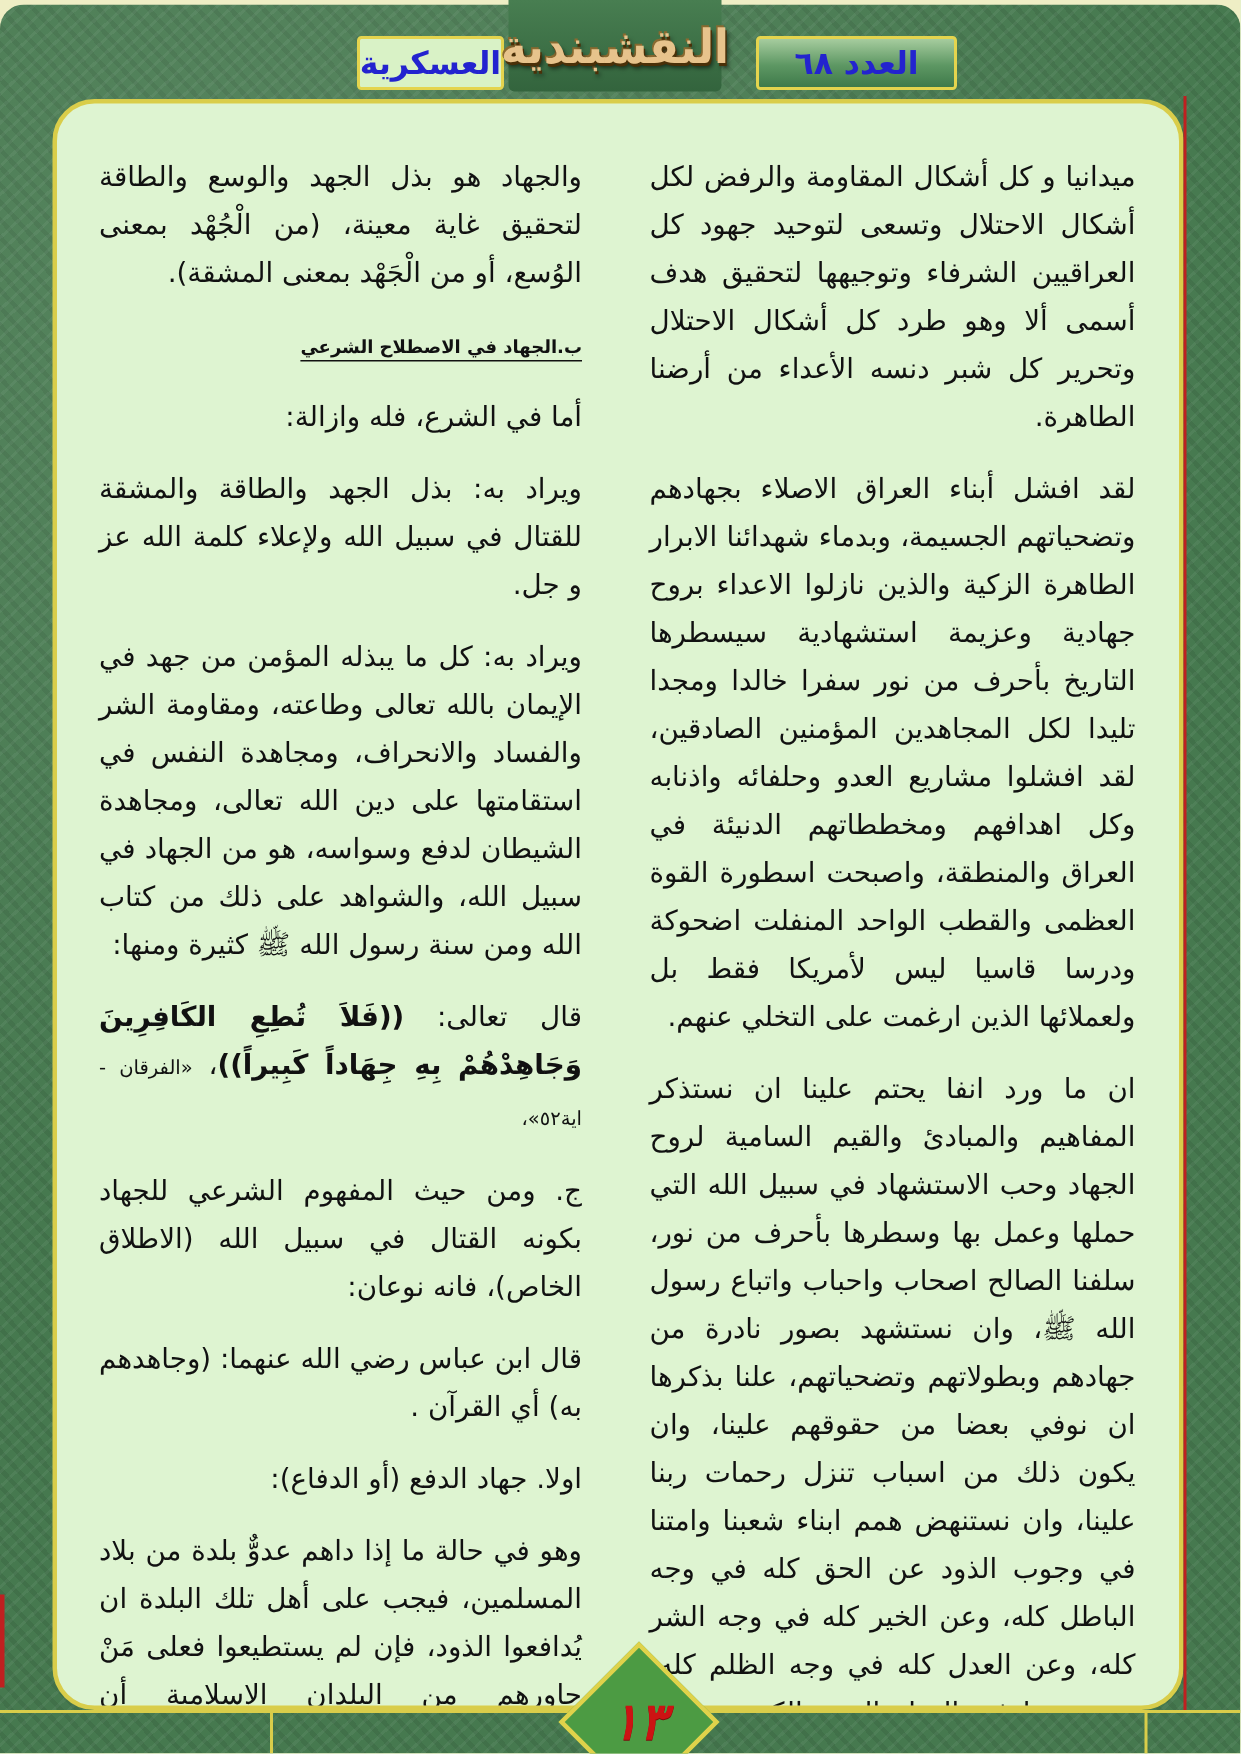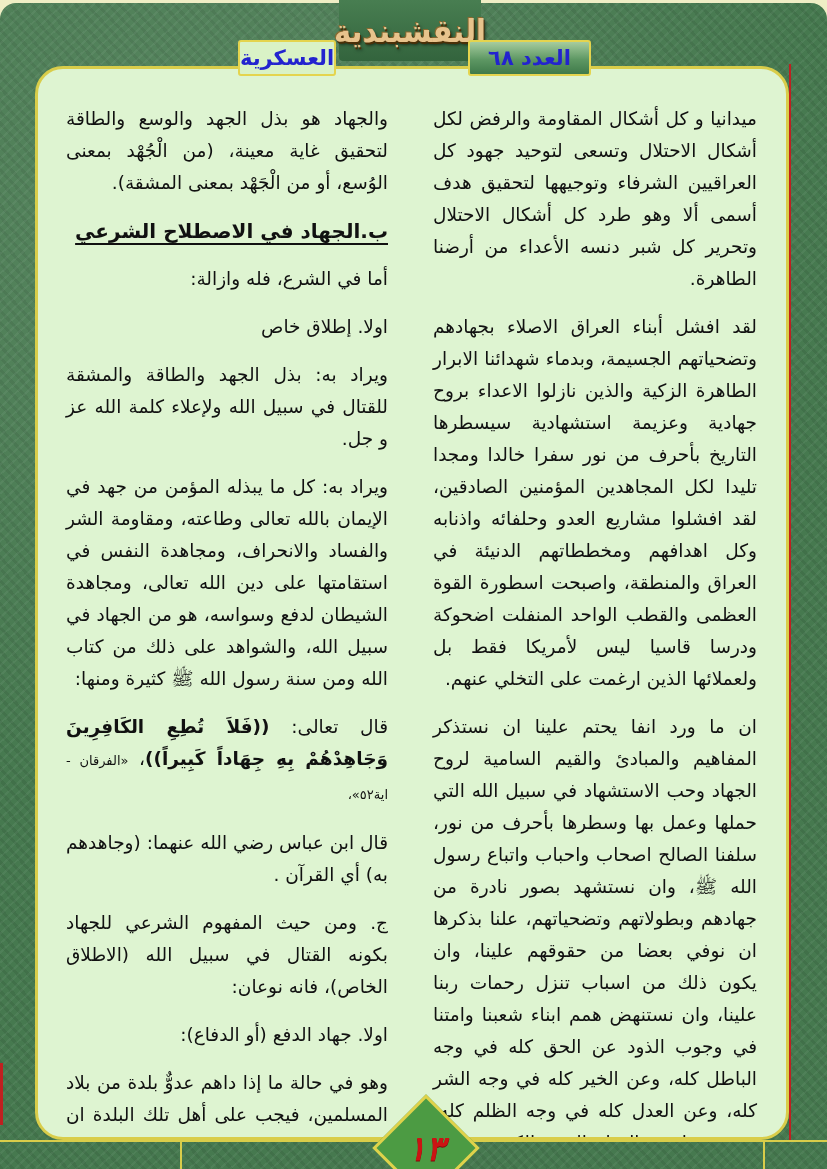--- a/index.html
+++ b/index.html
@@ -39,44 +39,43 @@
     line-height:32px;
     text-align:justify;
   }
   #col-right { right:13px; width:356px; }
   #col-left  { left:12px;  width:354px; }
   .blk { margin:16px; }
   .blk.h {
     text-decoration:underline;
     text-underline-offset:5px;
     font-weight:600;
-    font-size:20px;
+    font-size:12px;
   }
   #col-right .blk:nth-child(4) { margin-top:38px; }
   .run-n {}
   .run-v { font-weight:bold; }
   .run-c { font-size:13px; }
 
   
   .badge {
     position:absolute; z-index:3;
     color:#2323cf; font-weight:bold; font-size:21px;
     text-align:center;
     border:2px solid #e4d44e;
     border-radius:3px;
     display:flex; align-items:center; justify-content:center;
     direction:rtl;
-    margin-top:16px;
   }
   .badge-section {
     left:238px; top:24px; width:98px; height:36px;
     background:#d9f2c6;
   }
   .badge-issue {
-    left:468px; top:24px; width:123px; height:36px;
+    left:504px; top:24px; width:134px; height:36px;
     background:linear-gradient(180deg,#a6cc9e 0%,#5d9763 55%,#3f7a4a 100%);
   }
   .logo-box {
     position:absolute; left:339px; top:0; width:142px; height:61px; z-index:3;
     background:linear-gradient(180deg,#487e51,#33643d);
     display:flex; align-items:center; justify-content:center;
     border-radius:0 0 4px 4px;
   }
   .logo-text {
     color:#e7c38c;
@@ -125,26 +124,25 @@
   <div class="col" id="col-right">
       <p class="blk p"><span class="run-n">ميدانيا و كل أشكال المقاومة والرفض لكل أشكال الاحتلال وتسعى لتوحيد جهود كل العراقيين الشرفاء وتوجيهها لتحقيق هدف أسمى ألا وهو طرد كل أشكال الاحتلال وتحرير كل شبر دنسه الأعداء من أرضنا الطاهرة.</span></p>
       <p class="blk p"><span class="run-n">لقد افشل أبناء العراق الاصلاء بجهادهم وتضحياتهم الجسيمة، وبدماء شهدائنا الابرار الطاهرة الزكية والذين نازلوا الاعداء بروح جهادية وعزيمة استشهادية سيسطرها التاريخ بأحرف من نور سفرا خالدا ومجدا تليدا لكل المجاهدين المؤمنين الصادقين، لقد افشلوا مشاريع العدو وحلفائه واذنابه وكل اهدافهم ومخططاتهم الدنيئة في العراق والمنطقة، واصبحت اسطورة القوة العظمى والقطب الواحد المنفلت اضحوكة ودرسا قاسيا ليس لأمريكا فقط بل ولعملائها الذين ارغمت على التخلي عنهم.</span></p>
       <p class="blk p"><span class="run-n">ان ما ورد انفا يحتم علينا ان نستذكر المفاهيم والمبادئ والقيم السامية لروح الجهاد وحب الاستشهاد في سبيل الله التي حملها وعمل بها وسطرها بأحرف من نور، سلفنا الصالح اصحاب واحباب واتباع رسول الله ﷺ، وان نستشهد بصور نادرة من جهادهم وبطولاتهم وتضحياتهم، علنا بذكرها ان نوفي بعضا من حقوقهم علينا، وان يكون ذلك من اسباب تنزل رحمات ربنا علينا، وان نستنهض همم ابناء شعبنا وامتنا في وجوب الذود عن الحق كله في وجه الباطل كله، وعن الخير كله في وجه الشر كله، وعن العدل كله في وجه الظلم كله، وعن حقنا في الحياة الحرة الكريمة بوجه العدوان والاحتلال والذل والمهانة.</span></p>
       <p class="blk h"><span class="run-n">٢.الجهاد</span></p>
     </div>
   <div class="col" id="col-left">
       <p class="blk p"><span class="run-n">والجهاد هو بذل الجهد والوسع والطاقة لتحقيق غاية معينة، (من الْجُهْد بمعنى الوُسع، أو من الْجَهْد بمعنى المشقة).</span></p>
       <p class="blk h"><span class="run-n">ب.الجهاد في الاصطلاح الشرعي</span></p>
       <p class="blk p"><span class="run-n">أما في الشرع، فله وازالة:</span></p>
-      <p class="blk p"><span class="run-n">اولا. إطلاق خاص</span></p>
       <p class="blk p"><span class="run-n">ويراد به: بذل الجهد والطاقة والمشقة للقتال في سبيل الله ولإعلاء كلمة الله عز و جل.</span></p>
       <p class="blk p"><span class="run-n">ويراد به: كل ما يبذله المؤمن من جهد في الإيمان بالله تعالى وطاعته، ومقاومة الشر والفساد والانحراف، ومجاهدة النفس في استقامتها على دين الله تعالى، ومجاهدة الشيطان لدفع وسواسه، هو من الجهاد في سبيل الله، والشواهد على ذلك من كتاب الله ومن سنة رسول الله ﷺ كثيرة ومنها:</span></p>
       <p class="blk p"><span class="run-n">قال تعالى: </span><span class="run-v">((فَلاَ تُطِعِ الكَافِرِينَ وَجَاهِدْهُمْ بِهِ جِهَاداً كَبِيراً))</span><span class="run-n">، </span><span class="run-c">«الفرقان - اية٥٢»،</span></p>
+      <p class="blk p"><span class="run-n">ج. ومن حيث المفهوم الشرعي للجهاد بكونه القتال في سبيل الله (الاطلاق الخاص)، فانه نوعان:</span></p>
       <p class="blk p"><span class="run-n">قال ابن عباس رضي الله عنهما: (وجاهدهم به) أي القرآن .</span></p>
-      <p class="blk p"><span class="run-n">ج. ومن حيث المفهوم الشرعي للجهاد بكونه القتال في سبيل الله (الاطلاق الخاص)، فانه نوعان:</span></p>
       <p class="blk p"><span class="run-n">اولا. جهاد الدفع (أو الدفاع):</span></p>
       <p class="blk p"><span class="run-n">وهو في حالة ما إذا داهم عدوٌّ بلدة من بلاد المسلمين، فيجب على أهل تلك البلدة ان يُدافعوا الذود، فإن لم يستطيعوا فعلى مَنْ جاورهم من البلدان الاسلامية أن يُساعدوهم إذا وُجِدَ المجتمع المسلم الذي يغلب عليه الصلاح والمُكَوَّن من الحاكم والمحكوم، وتكون المعاصي وأهلها غير ظاهرين وغير أقوياء.</span></p>
       <p class="blk p"><span class="run-n">ثانيا. جهاد الفتح او(الطلب):</span></p>
       <p class="blk p"><span class="run-n">وهو جهاد الفتح والطلب لنشر دين الله وازالة ما يعرقل الدعوة اليه.</span></p>
     </div>
 </div>
 
 <div class="badge badge-section">
   <span>العسكرية</span>
 </div>

